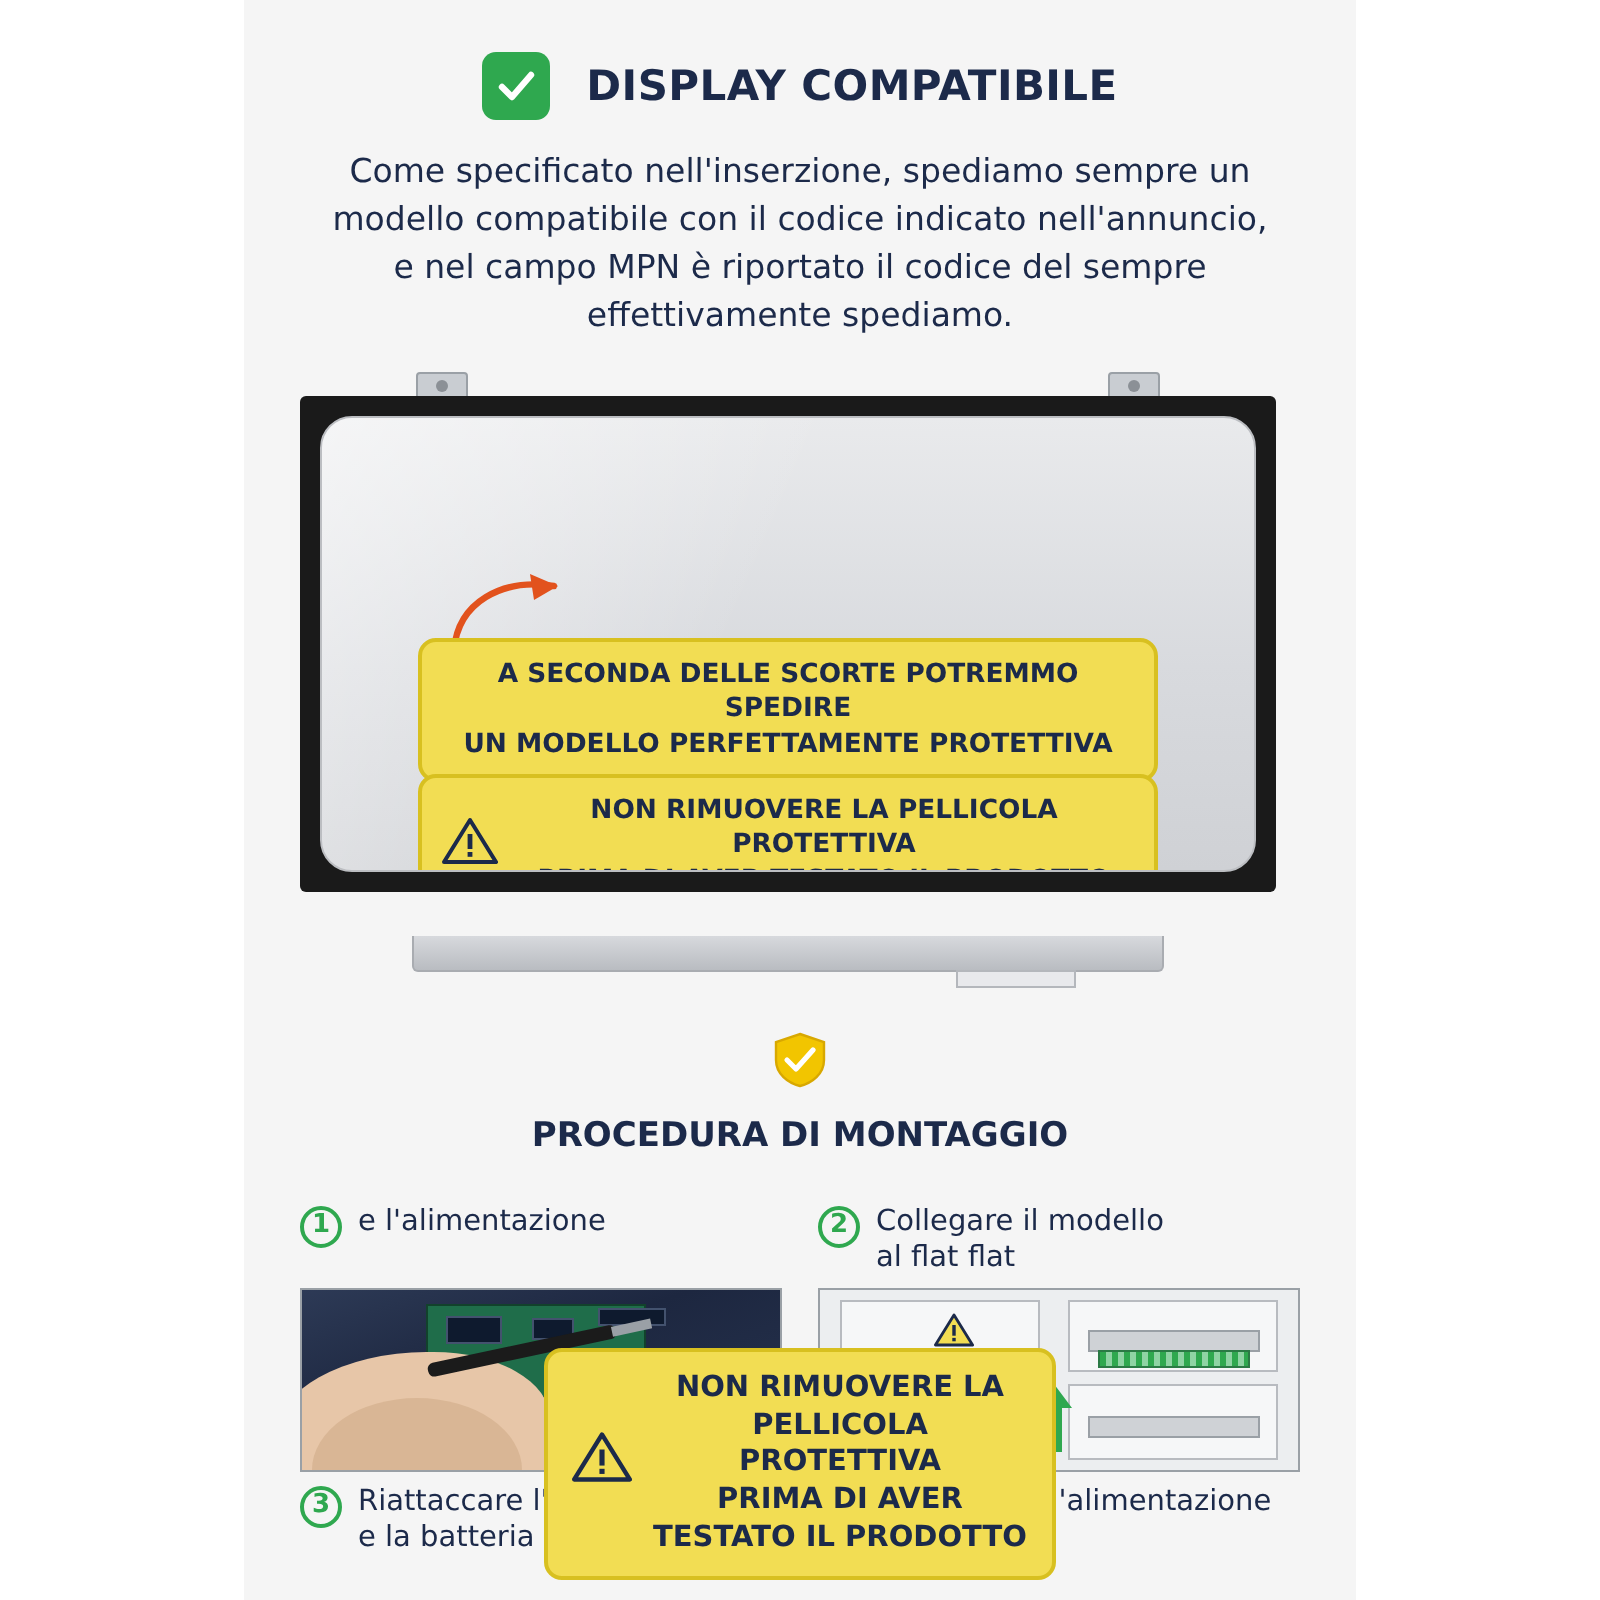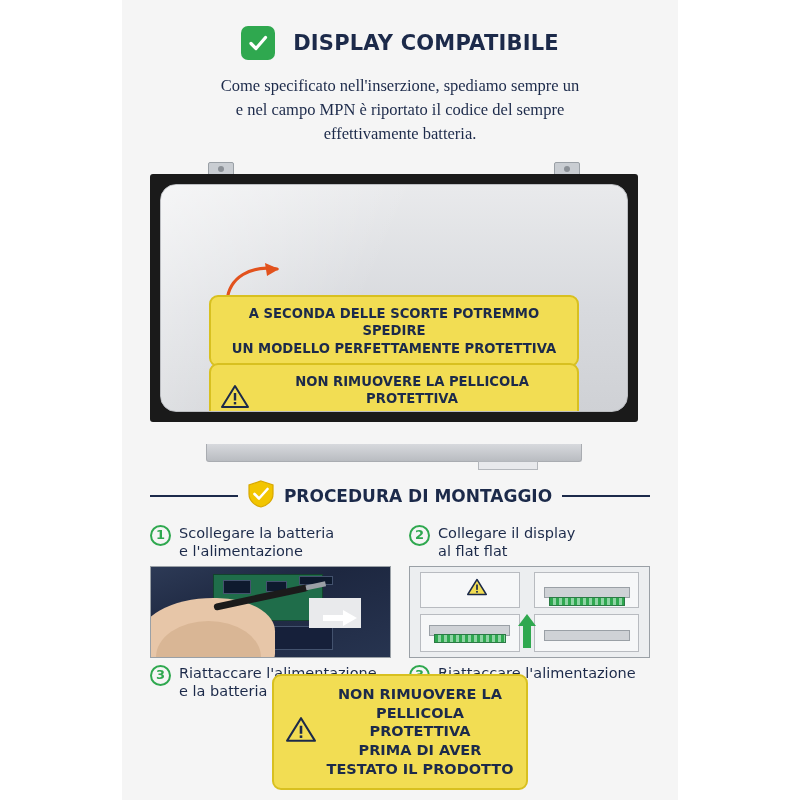--- a/index.html
+++ b/index.html
@@ -42,21 +42,20 @@
     font-weight: bold;
     color: #1c2a4a;
     letter-spacing: .2px;
   }
   .intro {
     margin: 14px 28px 0 28px;
     text-align: center;
     font-size: 16.5px;
     line-height: 1.45;
     color: #1c2a4a;
-    font-family: Liberation Serif, serif;
   }
   
   .panel-wrap {
     position: relative;
     margin: 16px 40px 0 28px;
     height: 300px;
   }
   .bracket {
     position: absolute;
     top: 0;
@@ -125,20 +124,21 @@
     bottom: -8px; right: 100px;
     width: 60px; height: 9px;
     background: #e8e9ec;
     border: 1px solid #b4b7bc;
   }
   
   .proc-head {
     display: flex; align-items: center; justify-content: space-between;
     gap: 10px;
     margin: 18px 28px 0 28px;
+    flex-direction: column;
   }
   .proc-line { flex: 1 1 auto; height: 2px; background: #1c2a4a; }
   .proc-title {
     font-size: 17px; font-weight: bold; color: #1c2a4a;
     white-space: nowrap;
   }
   .shield { flex: 0 0 auto; }
   .steps {
     margin: 12px 28px 0 28px;
     display: grid;
@@ -207,22 +207,23 @@
       <div class="check-box">
         <svg width="22" height="22" viewBox="0 0 22 22" aria-hidden="true">
           <path d="M4 11.5 L9 16.5 L18.5 5.5" fill="none" stroke="#ffffff" stroke-width="3.2" stroke-linecap="round" stroke-linejoin="round"></path>
         </svg>
       </div>
       <div class="header-title">DISPLAY COMPATIBILE</div>
     </div>
 
     <div class="intro">
       <div>Come specificato nell'inserzione, spediamo sempre un</div>
+      <div>modello compatibile con il codice indicato nell'annuncio,</div>
       <div>e nel campo MPN è riportato il codice del sempre</div>
-      <div>effettivamente batteria.</div>
+      <div>effettivamente spediamo.</div>
     </div>
 
     <div class="panel-wrap">
       <div class="bracket left">
           <div class="hole"></div>
         </div>
       <div class="bracket right">
           <div class="hole"></div>
         </div>
 
@@ -271,29 +272,28 @@
       </span>
       <div class="proc-title">PROCEDURA DI MONTAGGIO</div>
       <div class="proc-line"></div>
     </div>
 
     <div class="steps">
 
       <div class="step-label">
         <span class="num">1</span>
         <span>
-          <span style="display:block">Scollegare la batteria</span>
           <span style="display:block">e l'alimentazione</span>
         </span>
       </div>
 
       <div class="step-label">
         <span class="num">2</span>
         <span>
-          <span style="display:block">Collegare il display</span>
+          <span style="display:block">Collegare il modello</span>
           <span style="display:block">al flat flat</span>
         </span>
       </div>
 
       <div class="photo">
         <div class="pa-board"></div>
         <div class="pa-green"></div>
         <div class="pa-chip" style="left:30%;top:14%;width:12%;height:16%"></div>
         <div class="pa-chip" style="left:48%;top:16%;width:9%;height:12%"></div>
         <div class="pa-chip" style="left:62%;top:10%;width:14%;height:10%"></div>

